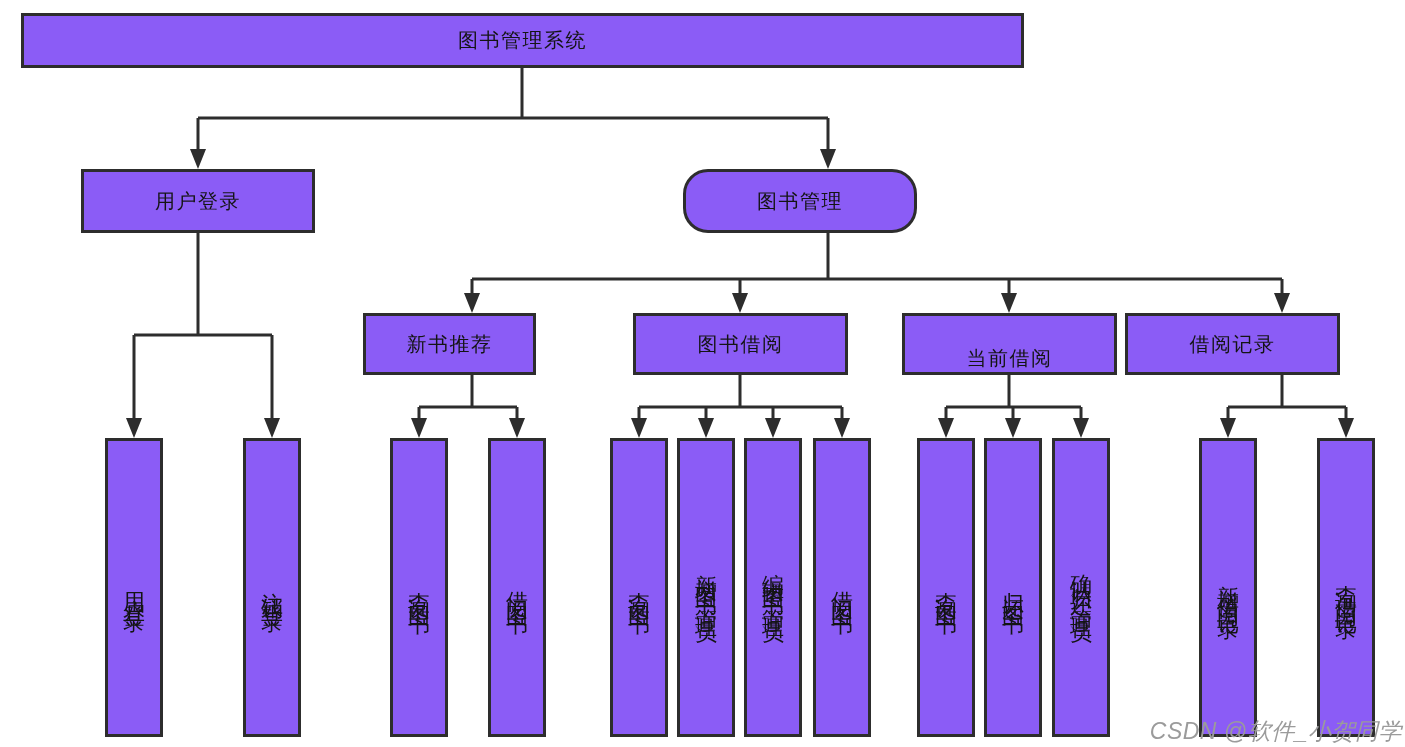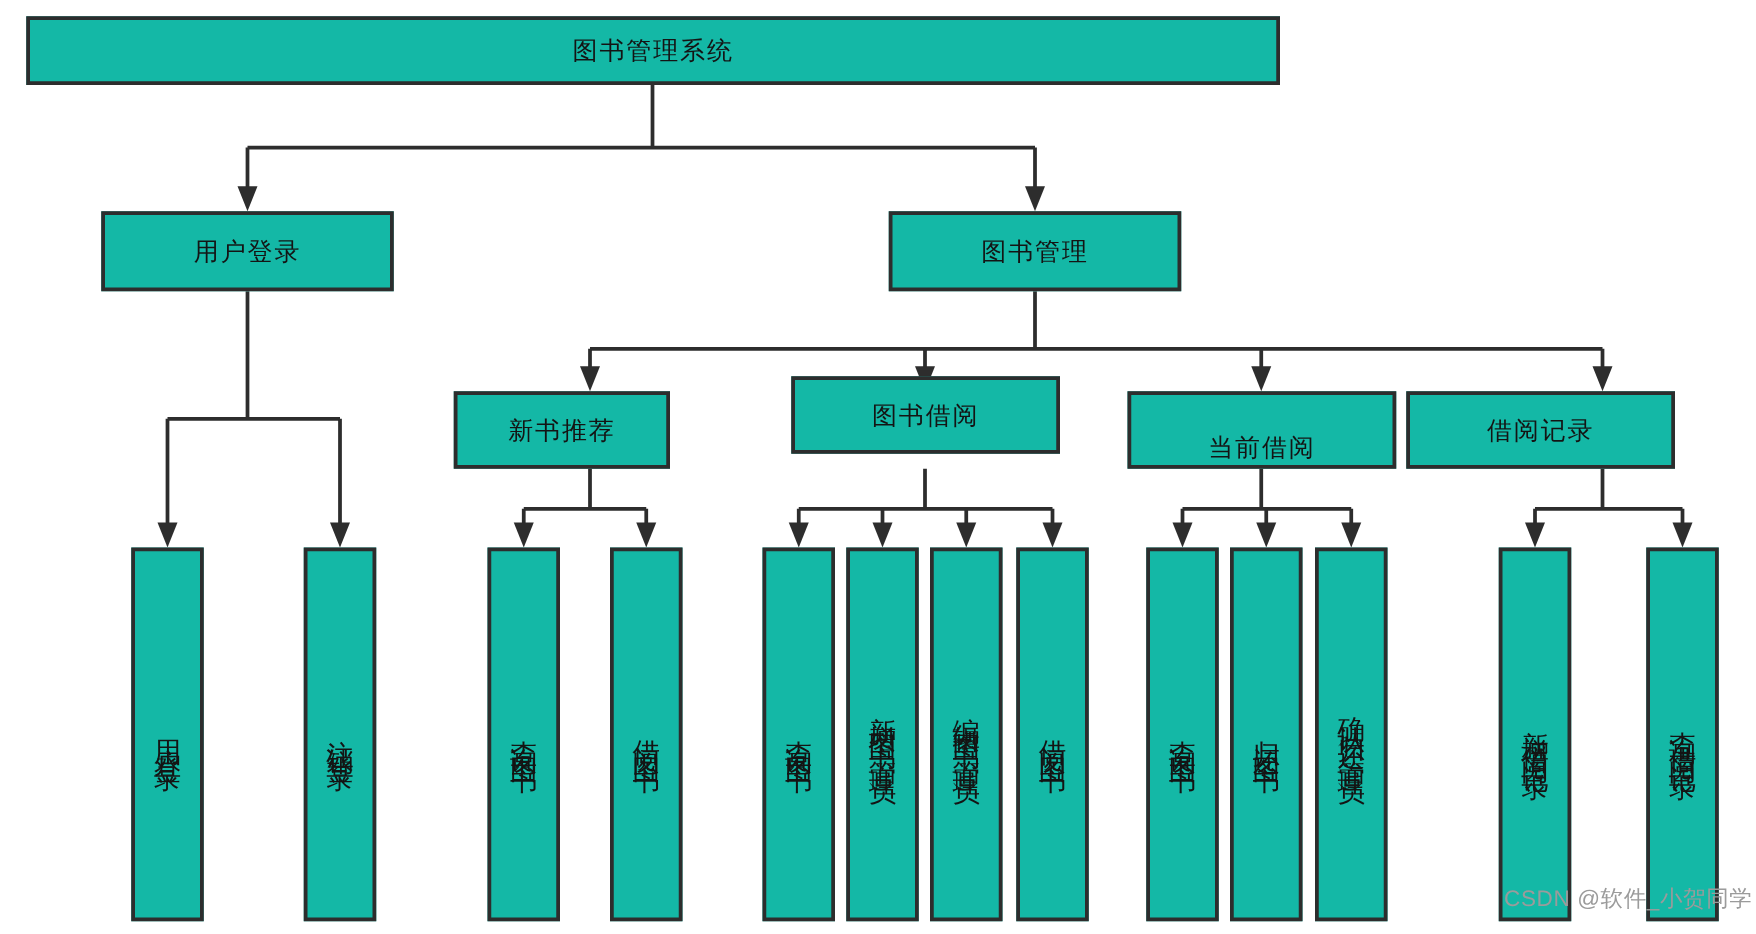--- a/index.html
+++ b/index.html
@@ -12,43 +12,44 @@
     color: var(--text, #141414);
     overflow: hidden;
   }
   .wires { position: absolute; left: 0; top: 0; }
   .wires path { fill: none; stroke: var(--line, #2d2d2d); stroke-width: 3; }
   .wires polygon { fill: var(--line, #2d2d2d); }
   .box {
     position: absolute;
     box-sizing: border-box;
     border: 3px solid var(--border, #2d2d2d);
-    background: #14b8a6;
+    background: #8b5cf6;
     display: flex;
     align-items: center;
     justify-content: center;
     text-align: center;
   }
   .hbox { font-size: 20px; letter-spacing: 1.5px; }
   .root-box { font-size: 20px; }
   .vbox {
     writing-mode: vertical-rl;
     text-orientation: mixed;
     font-size: 22px;
     letter-spacing: 7px;
     line-height: 1;
   }
   .watermark {
     position: absolute;
     right: 3px;
-    bottom: 16px;
-    font-size: 18px;
+    bottom: 0;
+    font-size: 23px;
     letter-spacing: 0.5px;
     z-index: 5;
     white-space: nowrap;
+    font-style: italic;
   }
 </style>
 </head>
 <body>
 
 <div class="canvas">
 
   <svg class="wires" width="1405" height="747" viewBox="0 0 1405 747" aria-hidden="true">
 
     <path d="M522 68 V118 M198 118 H828 M198 118 V150 M828 118 V150"></path>
@@ -85,28 +86,28 @@
     <polygon points="1338,418 1354,418 1346,438"></polygon>
   </svg>
 
   <div class="box hbox root-box" style="left:21px; top:13px; width:1003px; height:55px;">
     <span>图书管理系统</span>
   </div>
 
   <div class="box hbox" style="left:81px; top:169px; width:234px; height:64px;">
     <span>用户登录</span>
   </div>
-  <div class="box hbox" style="left:711px; top:169px; width:234px; height:64px;">
+  <div class="box hbox" style="left:683px; top:169px; width:234px; height:64px;border-radius:25px;">
     <span>图书管理</span>
   </div>
 
   <div class="box hbox" style="left:363px; top:313px; width:173px; height:62px;">
     <span>新书推荐</span>
   </div>
-  <div class="box hbox" style="left:633px; top:301px; width:215px; height:62px;">
+  <div class="box hbox" style="left:633px; top:313px; width:215px; height:62px;">
     <span>图书借阅</span>
   </div>
   <div class="box hbox" style="left:902px; top:313px; width:215px; height:62px;align-items:flex-end;">
     <span>当前借阅</span>
   </div>
   <div class="box hbox" style="left:1125px; top:313px; width:215px; height:62px;">
     <span>借阅记录</span>
   </div>
 
   <div class="box vbox" style="left:105px; top:438px; width:58px; height:299px;">

